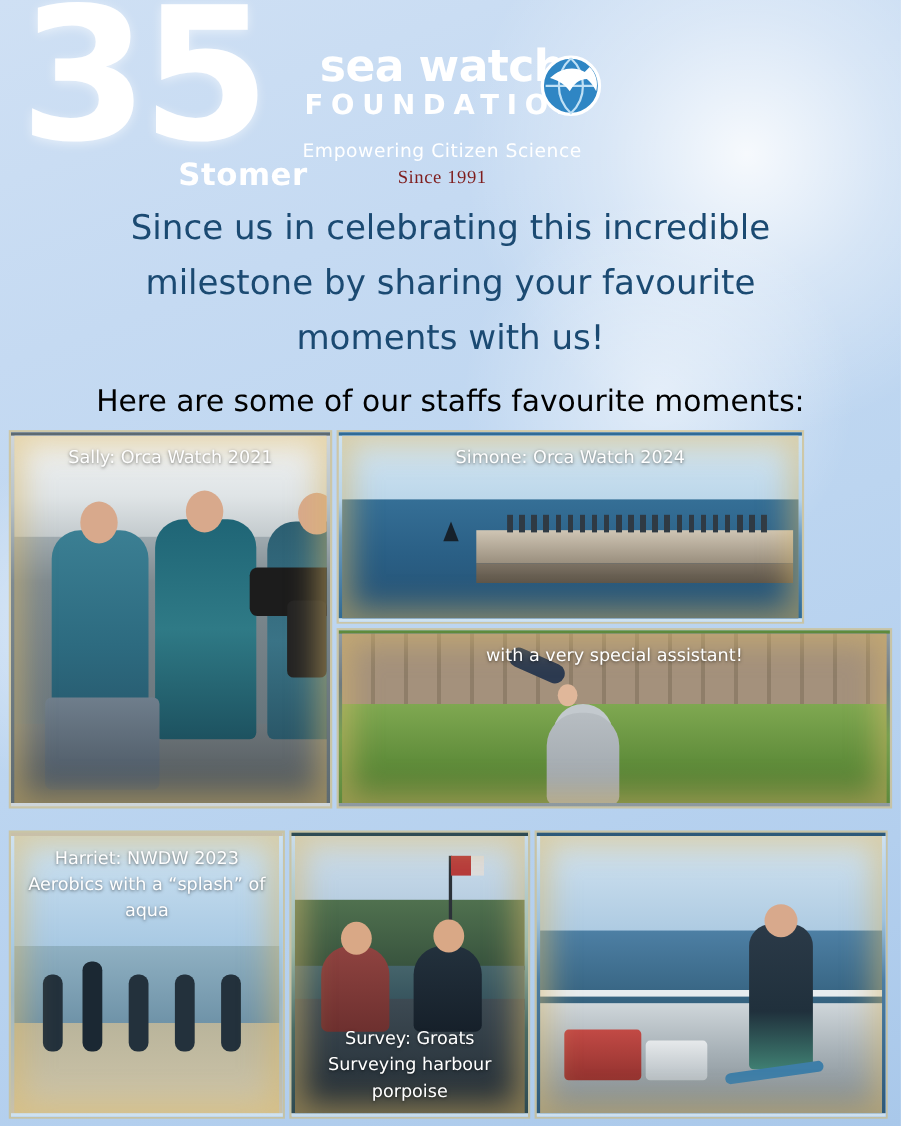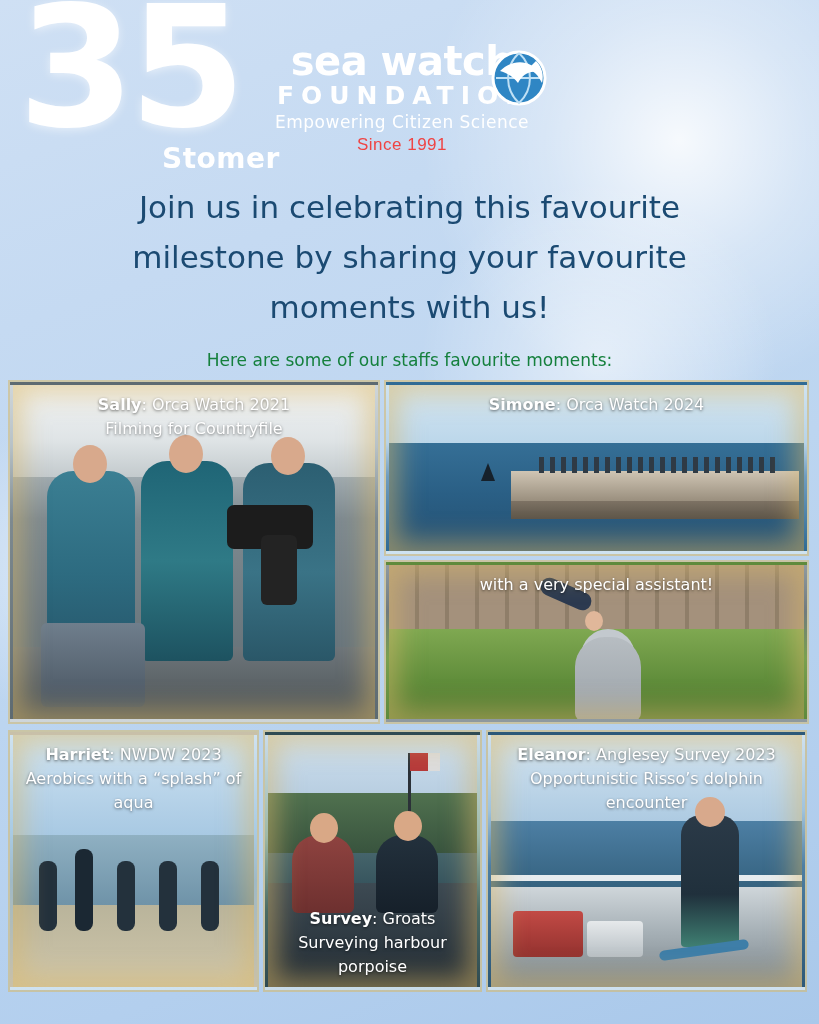--- a/index.html
+++ b/index.html
@@ -85,27 +85,27 @@
     font-weight: bold;
     color: #ffffff;
     letter-spacing: 7px;
     line-height: 28px;
     margin-left: 6px;
   }
   .brand-tag {
     font-family: "DejaVu Sans", sans-serif;
     font-size: 17px;
     color: #ffffff;
-    margin-top: 2px;
+    margin-top: 18px;
     letter-spacing: 0.5px;
   }
   .brand-since {
-    font-family: Liberation Sans, sans-serif;
+    font-family: Liberation Serif, serif;
     font-size: 17px;
-    color: #ef4444;
+    color: #7f1d1d;
     margin-top: 3px;
     letter-spacing: 0.5px;
   }
   .logo-mark {
     position: absolute;
     left: 486px;
     top: 45px;
     width: 66px;
     height: 66px;
   }
@@ -120,35 +120,35 @@
     font-size: 31px;
     line-height: 50px;
     color: #1b4a72;
   }
   .subhead {
     position: relative;
     width: 660px;
     margin: 18px auto 0 auto;
     text-align: center;
     font-family: "DejaVu Sans", sans-serif;
-    font-size: 17px;
-    color: #15803d;
+    font-size: 27px;
+    color: #000000;
   }
 
   
   .collage {
     position: relative;
     margin-top: 12px;
     padding: 0 10px;
   }
   .row {
     display: flex;
     gap: 8px;
   }
-  .row + .row { margin-top: 10px; }
+  .row + .row { margin-top: 24px; }
 
   .photo {
     position: relative;
     overflow: hidden;
     border: 3px solid transparent;
     box-sizing: border-box;
     box-shadow: 0 0 0 2px rgba(214,184,106,0.55);
   }
   .photo::after {
     content: "";
@@ -163,21 +163,21 @@
     text-align: center;
     color: #ffffff;
     font-family: "DejaVu Sans", sans-serif;
     font-size: 16px;
     line-height: 24px;
     text-shadow: 0 1px 3px rgba(0,0,0,0.55);
     z-index: 4;
     padding: 0 8px;
     box-sizing: border-box;
   }
-  .cap b { font-weight: bold; }
+  .cap b { font-weight: normal; }
   .cap-top { top: 8px; }
 
   
   .sky    { position:absolute; left:0; right:0; }
   .sea    { position:absolute; left:0; right:0; }
 
   
   #p1 { width: 368px; height: 340px; background: linear-gradient(180deg,#cfd6da 0%,#b8c2c7 18%,#7e8a90 40%,#5d6a71 100%); }
   #p1 .awning { position:absolute; top:0; left:0; right:0; height:92px; background: linear-gradient(180deg,#f2f4f5 0%, #dfe4e6 60%, #c3cacd 100%); }
   #p1 .deck { position:absolute; bottom:0; left:0; right:0; height:72px; background: linear-gradient(180deg,#6d757a,#4d5457); }
@@ -197,21 +197,21 @@
   
   #p2 { width: 421px; height: 172px; background: linear-gradient(180deg,#cfe3f1 0%,#b7d3e8 35%,#6f9dc0 55%,#2f6a94 100%); }
   #p2 .sky  { top:0; height:58px; background: linear-gradient(180deg,#d4e6f3,#bcd7ea); }
   #p2 .sea  { top:58px; height:114px; background: linear-gradient(180deg,#356f96 0%,#2a5f85 45%,#244f70 100%); }
   #p2 .pier { position:absolute; left:122px; top:86px; width:288px; height:30px; background: linear-gradient(180deg,#cfc5b4,#9a8f7e); }
   #p2 .pier2 { position:absolute; left:122px; top:116px; width:288px; height:18px; background: linear-gradient(180deg,#7d7264,#5d5549); }
   #p2 .crowd { position:absolute; left:150px; top:72px; width:240px; height:16px; background: repeating-linear-gradient(90deg,#2f3a44 0 5px, rgba(0,0,0,0) 5px 11px); }
   #p2 .fin { position:absolute; left:92px; top:78px; width:0; height:0; border-left:7px solid transparent; border-right:7px solid transparent; border-bottom:18px solid #16212b; }
 
   
-  #p3 { width: 421px; height: 160px; background: linear-gradient(180deg,#8f9aa0 0%,#6f7a7f 30%,#79a04f 60%,#5e8a3c 100%); text-decoration: underline; }
+  #p3 { width: 501px; height: 160px; background: linear-gradient(180deg,#8f9aa0 0%,#6f7a7f 30%,#79a04f 60%,#5e8a3c 100%); text-decoration: underline; }
   #p3 .wall { position:absolute; top:0; left:0; right:0; height:64px; background:
       repeating-linear-gradient(90deg,#a4917c 0 26px,#8f7e69 26px 30px),
       linear-gradient(180deg,#b0a08a,#8a7a66); }
   #p3 .grass { position:absolute; top:64px; left:0; right:0; bottom:0; background: linear-gradient(180deg,#7fa851 0%,#5f8c3a 60%,#4d7630 100%); }
   #p3 .child { position:absolute; left:186px; top:72px; width:66px; height:84px; background: linear-gradient(180deg,#b7bdc2 0%,#9aa2a8 100%); border-radius:30px 30px 8px 8px; }
   #p3 .hood { position:absolute; left:192px; top:64px; width:54px; height:34px; border-radius:28px 28px 0 0; background:#c3c9ce; }
   #p3 .arm { position:absolute; left:150px; top:20px; width:54px; height:18px; background:#2c3a50; border-radius:9px; transform: rotate(24deg); }
   #p3 .hand { position:absolute; left:196px; top:46px; width:18px; height:20px; background:#e0b79a; border-radius:50%; }
 
   
@@ -275,21 +275,21 @@
     <svg viewBox="0 0 66 66" width="66" height="66" aria-hidden="true">
       <circle cx="33" cy="33" r="26" fill="#2f86c4"></circle>
       <circle cx="33" cy="33" r="26" fill="none" stroke="#ffffff" stroke-width="3"></circle>
       <path d="M10 33 h46 M33 8 a34 34 0 0 0 0 50 a34 34 0 0 0 0 -50" fill="none" stroke="#bfe0f5" stroke-width="2"></path>
       <path d="M14 26 c12 -12 30 -12 40 2 c-10 -4 -18 2 -22 10 c-6 -8 -12 -10 -18 -12 z" fill="#ffffff"></path>
       <path d="M50 16 c6 6 8 14 6 22 c-4 -8 -8 -12 -14 -14 z" fill="#ffffff"></path>
     </svg>
   </span>
 </div>
 
-<div class="headline">Join us in celebrating this favourite milestone by sharing your favourite moments with us!</div>
+<div class="headline">Since us in celebrating this incredible milestone by sharing your favourite moments with us!</div>
 <div class="subhead">Here are some of our staffs favourite moments:</div>
 
 <div class="collage">
 
   <div class="row">
 
     <div class="photo" id="p1">
       <div class="awning"></div>
       <div class="deck"></div>
       <div class="boom"></div>
@@ -297,21 +297,20 @@
       <div class="person p-b"></div>
       <div class="person p-c"></div>
       <div class="head h-a"></div>
       <div class="head h-b"></div>
       <div class="head h-c"></div>
       <div class="cam"></div>
       <div class="cam2"></div>
       <div class="bag"></div>
       <div class="cap cap-top">
         <b>Sally</b><span>: Orca Watch 2021</span><br>
-        <span>Filming for Countryfile</span>
       </div>
     </div>
 
     <div style="display:flex; flex-direction:column; gap:8px;border-radius:32px;">
       <div class="photo" id="p2">
         <div class="sky"></div>
         <div class="sea"></div>
         <div class="pier"></div>
         <div class="pier2"></div>
         <div class="crowd"></div>
@@ -373,20 +372,16 @@
     <div class="photo" id="p6">
       <div class="sky"></div>
       <div class="sea"></div>
       <div class="rail"></div>
       <div class="boat"></div>
       <div class="obs"></div>
       <div class="obs-head"></div>
       <div class="box"></div>
       <div class="box2"></div>
       <div class="paddle"></div>
-      <div class="cap cap-top">
-        <b>Eleanor</b><span>: Anglesey Survey 2023</span><br>
-        <span>Opportunistic Risso’s dolphin encounter</span>
-      </div>
     </div>
 
   </div>
 </div>
 
 </body></html>

